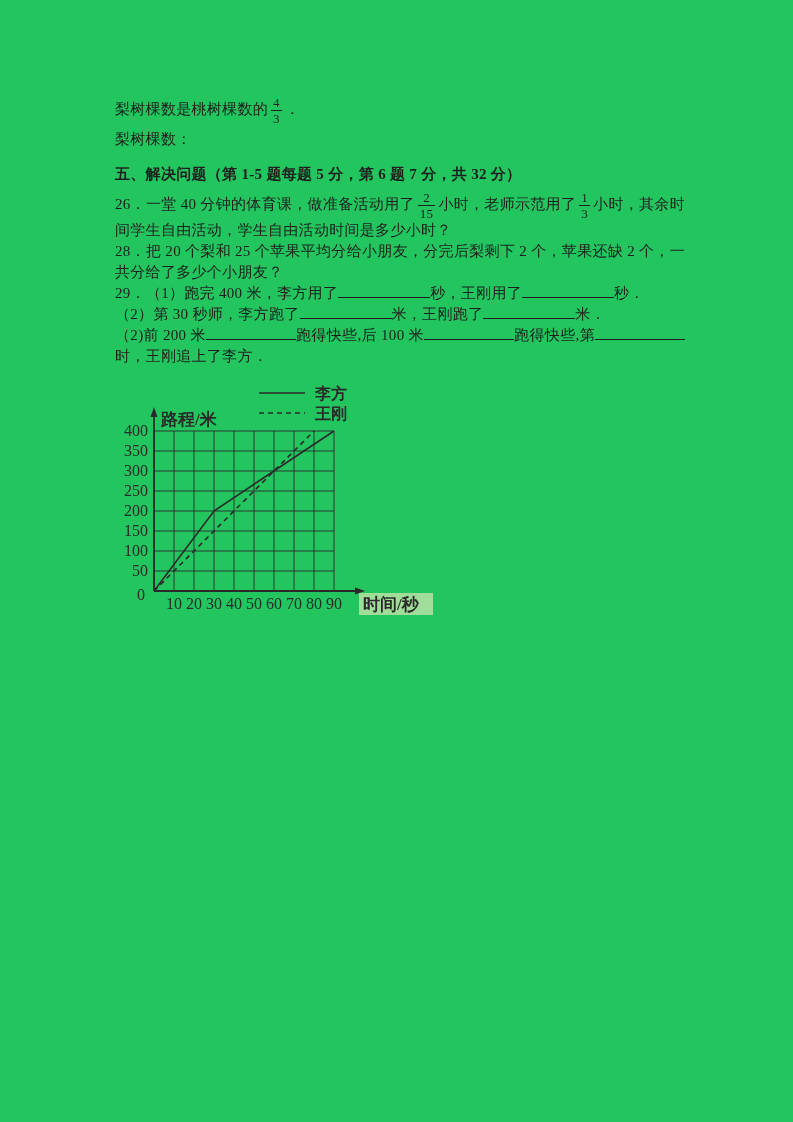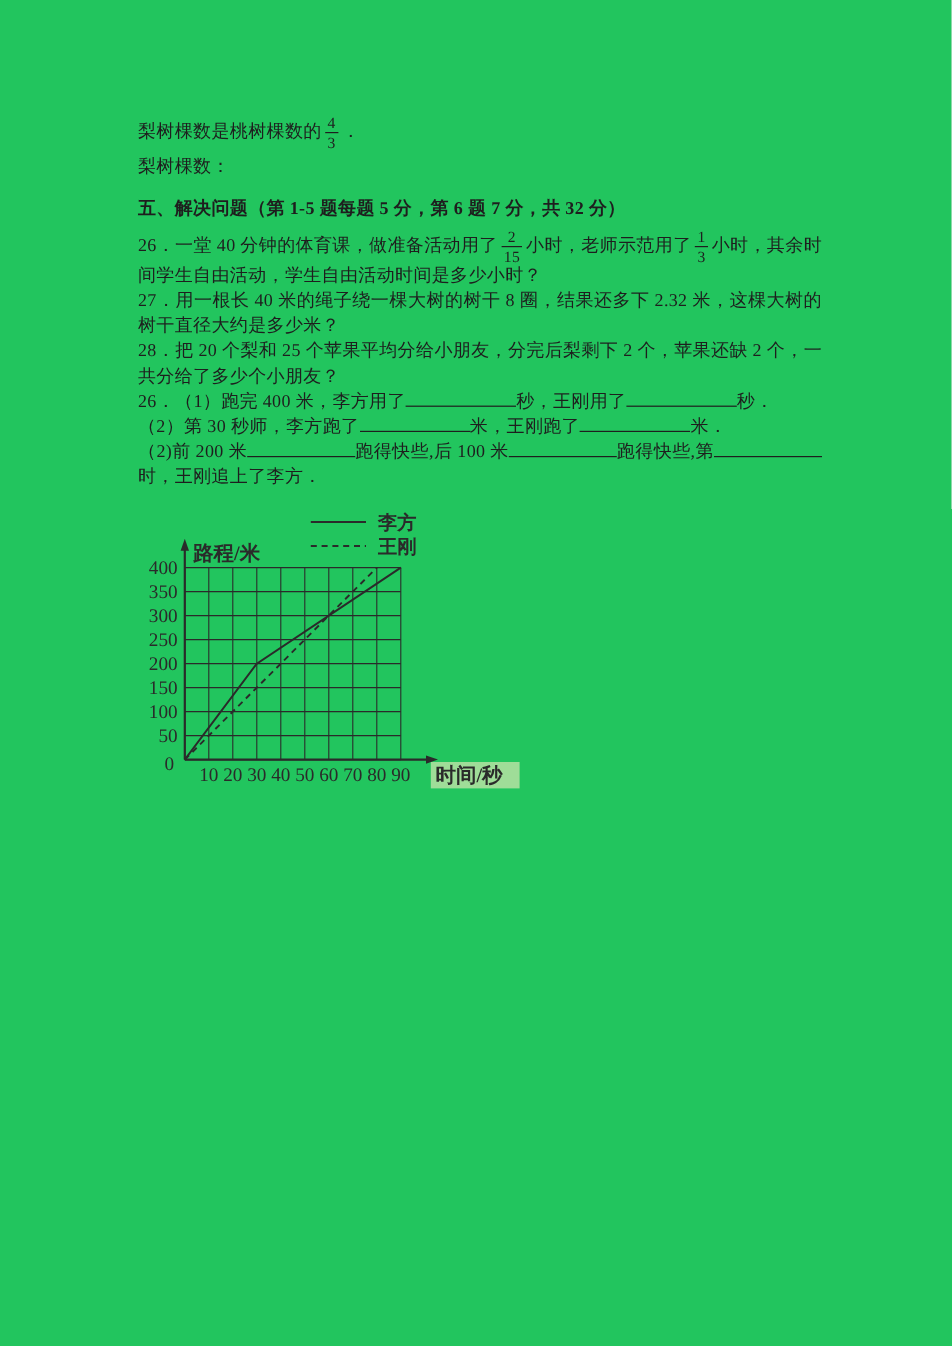--- a/index.html
+++ b/index.html
@@ -76,23 +76,22 @@
           </span><span>．</span></p>
         <p class="spaced"><span>梨树棵数：</span></p>
         <p class="sec-header"><span>五、解决问题（第 1-5 题每题 5 分，第 6 题 7 分，共 32 分）</span></p>
         <p><span>26．一堂 40 分钟的体育课，做准备活动用了</span><span class="frac">
             <span class="num">2</span>
             <span class="den">15</span>
           </span><span>小时，老师示范用了</span><span class="frac">
             <span class="num">1</span>
             <span class="den">3</span>
           </span><span>小时，其余时间学生自由活动，学生自由活动时间是多少小时？</span></p>
-        <p><span>27．用一根长 40 米的绳子绕一棵大树的树干 8 圈，结果还多下 2.32 米，这棵大树的树干直径大约是多少米？</span></p>
         <p><span>28．把 20 个梨和 25 个苹果平均分给小朋友，分完后梨剩下 2 个，苹果还缺 2 个，一共分给了多少个小朋友？</span></p>
-        <p><span>26．（1）跑完 400 米，李方用了</span><span class="blank" style="width: 92px;"></span><span>秒，王刚用了</span><span class="blank" style="width: 92px;"></span><span>秒．</span></p>
+        <p><span>29．（1）跑完 400 米，李方用了</span><span class="blank" style="width: 92px;"></span><span>秒，王刚用了</span><span class="blank" style="width: 92px;"></span><span>秒．</span></p>
         <p><span>（2）第 30 秒师，李方跑了</span><span class="blank" style="width: 92px;"></span><span>米，王刚跑了</span><span class="blank" style="width: 92px;"></span><span>米．</span></p>
         <p><span>（2)前 200 米</span><span class="blank" style="width: 90px;"></span><span>跑得快些,后 100 米</span><span class="blank" style="width: 90px;"></span><span>跑得快些,第</span><span class="blank" style="width: 90px;"></span><span>时，王刚追上了李方．</span></p>
       </div>
 
     <div class="chart-block">
       <svg id="chart-svg" width="340" height="252" viewBox="0 0 340 252">
           <line x1="41" y1="54" x2="41" y2="214" stroke="#2a2a2a" stroke-width="0.9"></line>
           <line x1="61" y1="54" x2="61" y2="214" stroke="#2a2a2a" stroke-width="0.9"></line>
           <line x1="81" y1="54" x2="81" y2="214" stroke="#2a2a2a" stroke-width="0.9"></line>
           <line x1="101" y1="54" x2="101" y2="214" stroke="#2a2a2a" stroke-width="0.9"></line>

